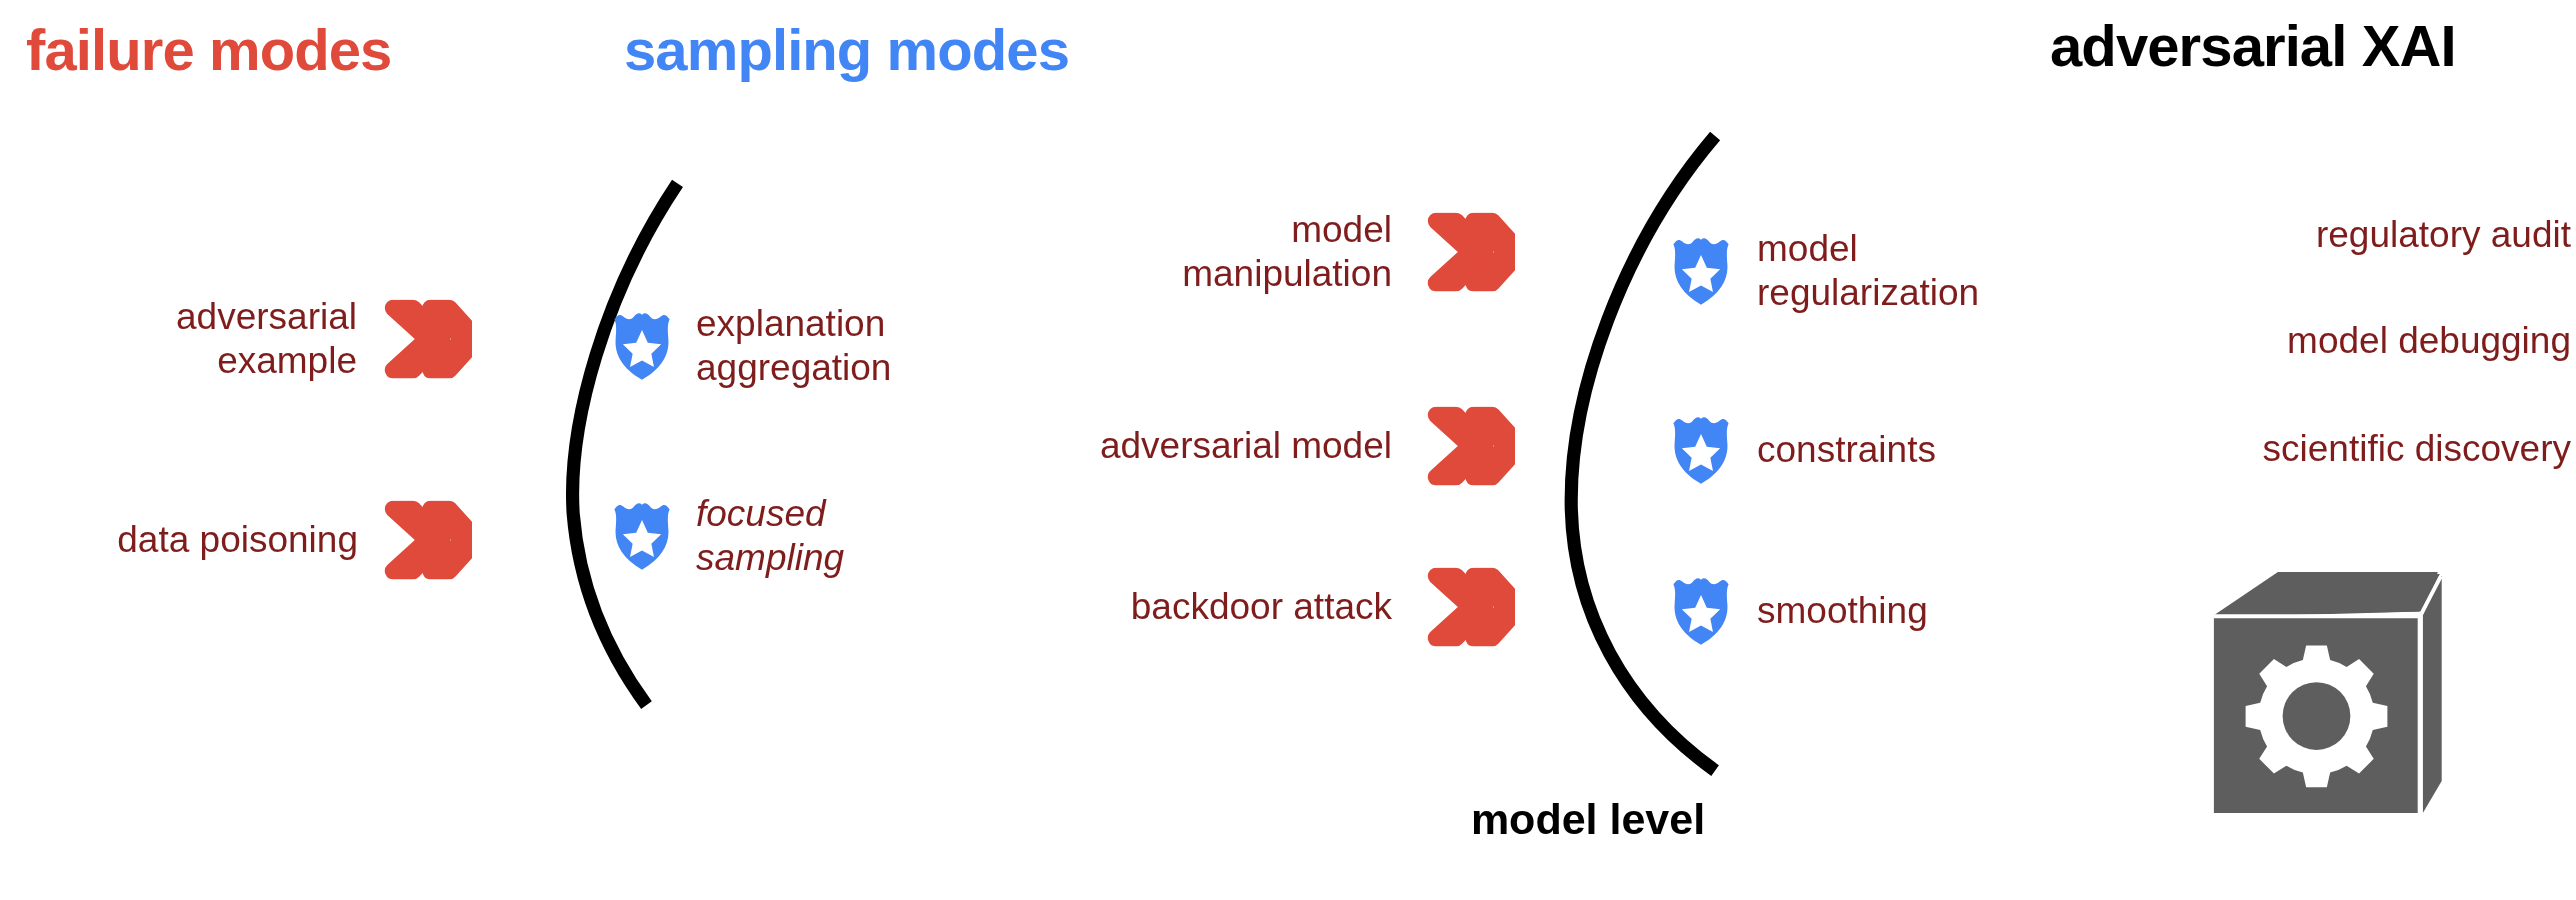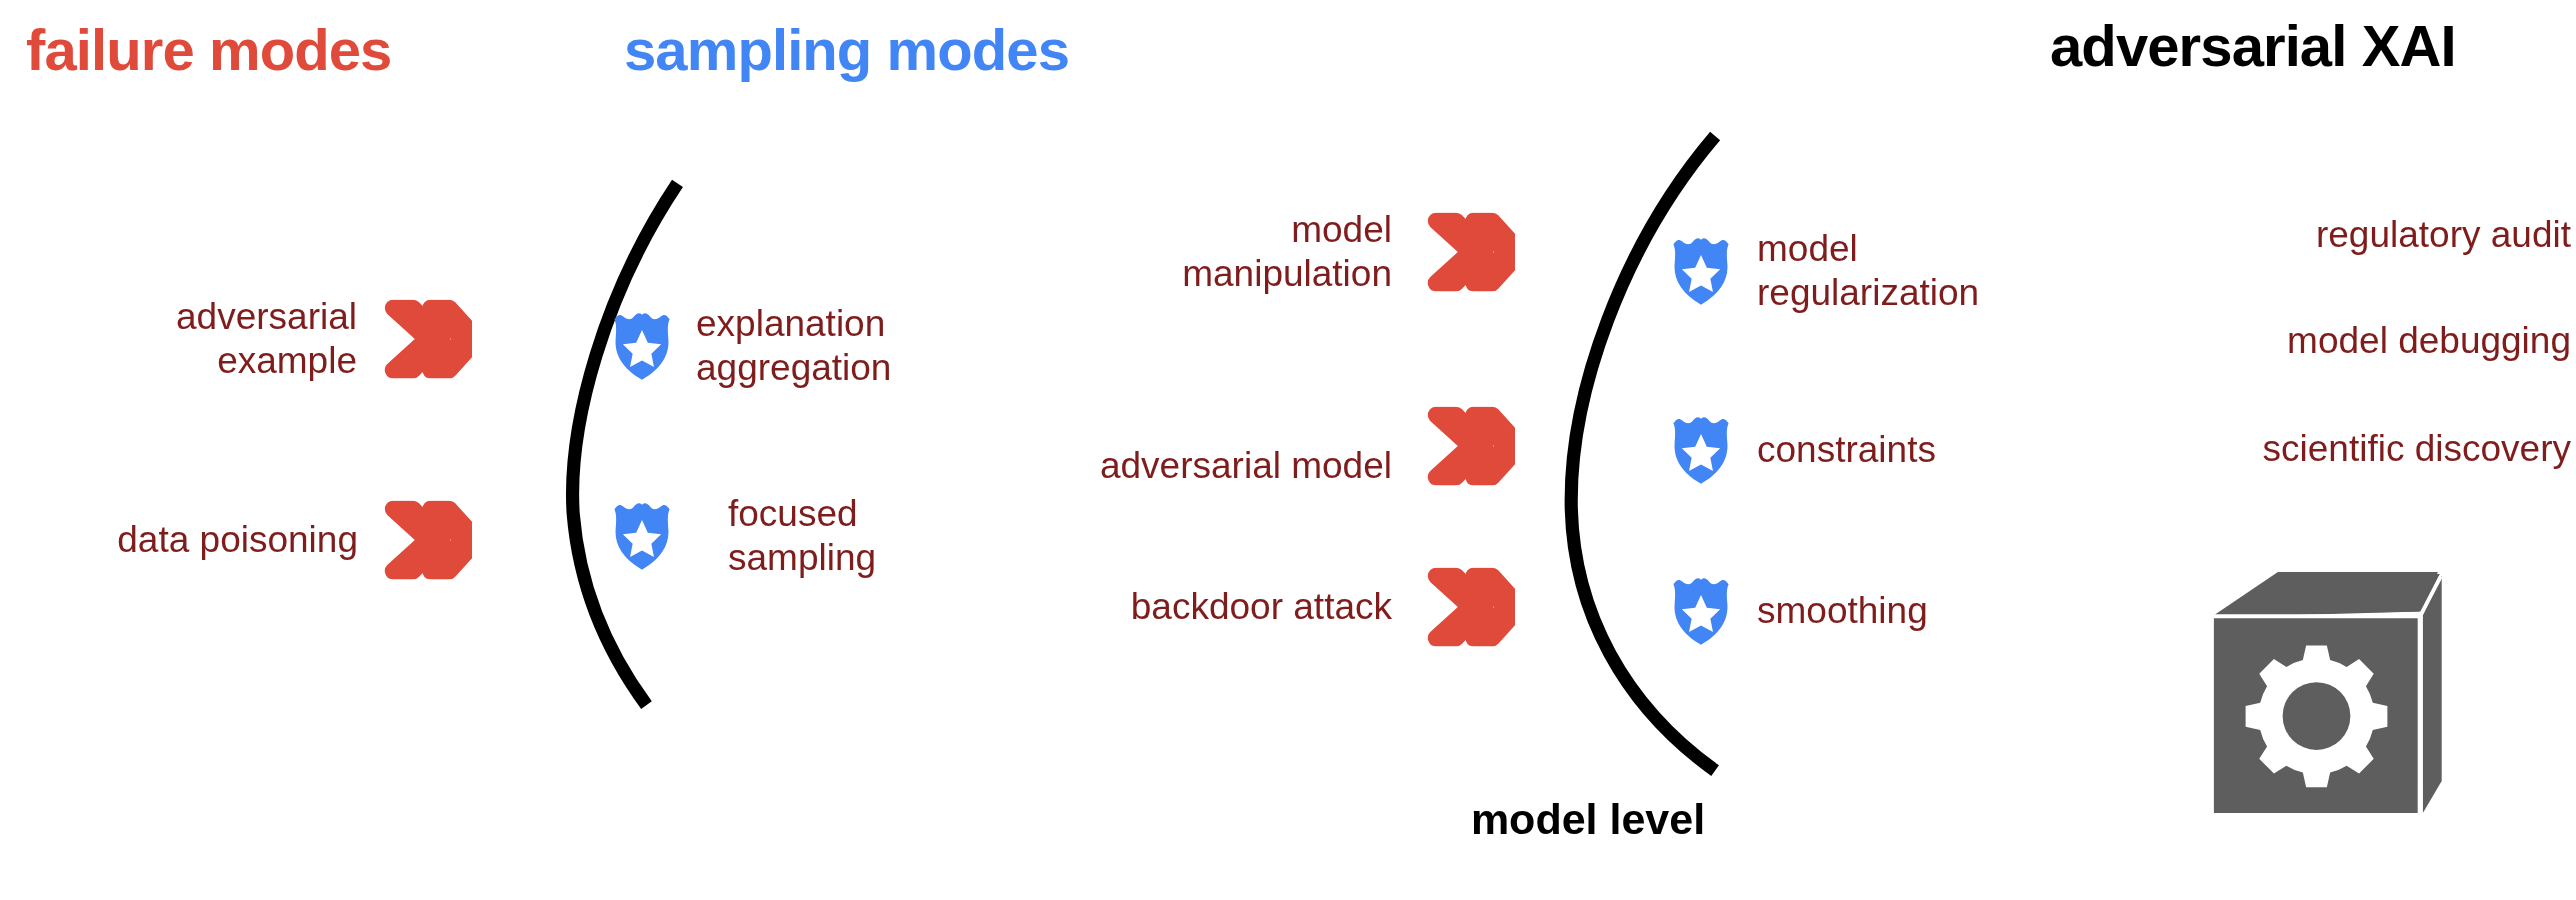--- a/index.html
+++ b/index.html
@@ -136,32 +136,32 @@
   <div class="abs shield-icon" style="left:613px; top:536px;">
     <svg viewBox="0 0 62 74" width="58" height="70" xmlns="http://www.w3.org/2000/svg">
       <path d="M1.5 8.5 C 5 3.5, 7.5 2.5, 11 5.5 C 15 9, 19 9.5, 22 6 C 25.5 1.8, 28 1, 31 3.6
                C 34 1, 36.5 1.8, 40 6 C 43 9.5, 47 9, 51 5.5 C 54.5 2.5, 57 3.5, 60.5 8.5
                C 58 14, 58.5 20, 59.2 30 C 60.3 46, 52 61, 31 73 C 10 61, 1.7 46, 2.8 30
                C 3.5 20, 4 14, 1.5 8.5 Z" fill="#4285F4"></path>
       <path d="M31 20 L37.2 33.4 L51.5 35.2 L41 45.2 L43.8 59.5 L31 52.4 L18.2 59.5 L21 45.2 L10.5 35.2 L24.8 33.4 Z" fill="#FFFFFF"></path>
     </svg>
   </div>
 
-  <div class="abs label defense-label two-line" style="left:728px; top:536px; width:395px;">
+  <div class="abs label defense-label two-line" style="left:696px; top:536px; width:395px;font-style:italic;">
     <div style="white-space:pre-line;">focused
 sampling</div>
   </div>
 
 
   <div class="abs label attack-label two-line" style="left:1053px; top:252px; width:339px;">
     <div style="white-space:pre-line;">model
 manipulation</div>
   </div>
 
-  <div class="abs label attack-label" style="left:997px; top:446px; width:395px;margin-top:20px;">
+  <div class="abs label attack-label" style="left:997px; top:446px; width:395px;">
     <div style="white-space:pre-line;">adversarial model</div>
   </div>
 
   <div class="abs label attack-label" style="left:997px; top:607px; width:395px;">
     <div style="white-space:pre-line;">backdoor attack</div>
   </div>
 
   <div class="abs chev-icon" style="left:1425px; top:252px;">
     <svg viewBox="0 0 96 84" width="90" height="79" xmlns="http://www.w3.org/2000/svg">
       <path d="M3 9 a9 9 0 0 1 9 -9 h21 a9 9 0 0 1 6.6 2.9 L71 36.2 a9 9 0 0 1 0 11.6 L39.6 81.1 A9 9 0 0 1 33 84 H12 a9 9 0 0 1 -6.4 -15.3 L35 42 L5.6 15.3 A9 9 0 0 1 3 9 Z" fill="#E04A3A"></path>

